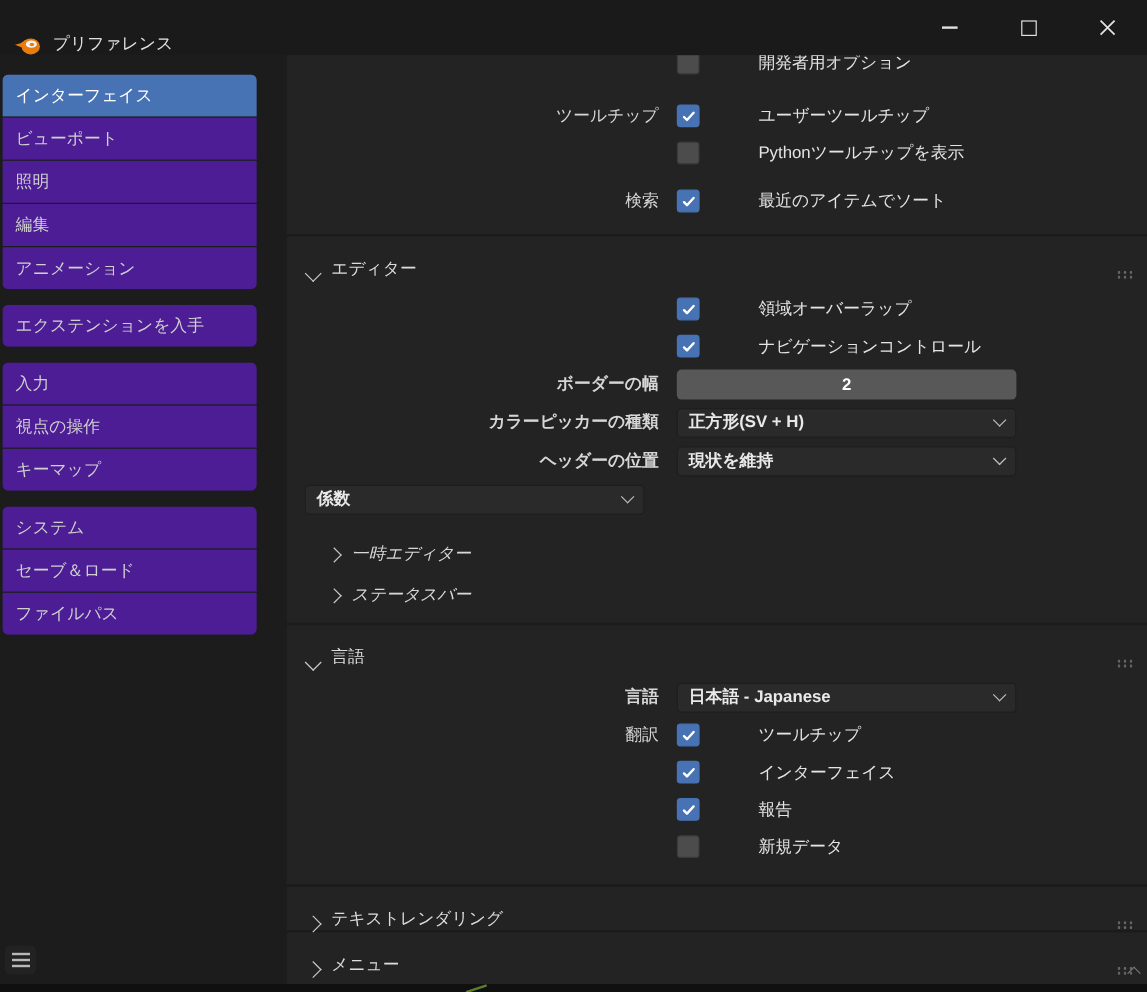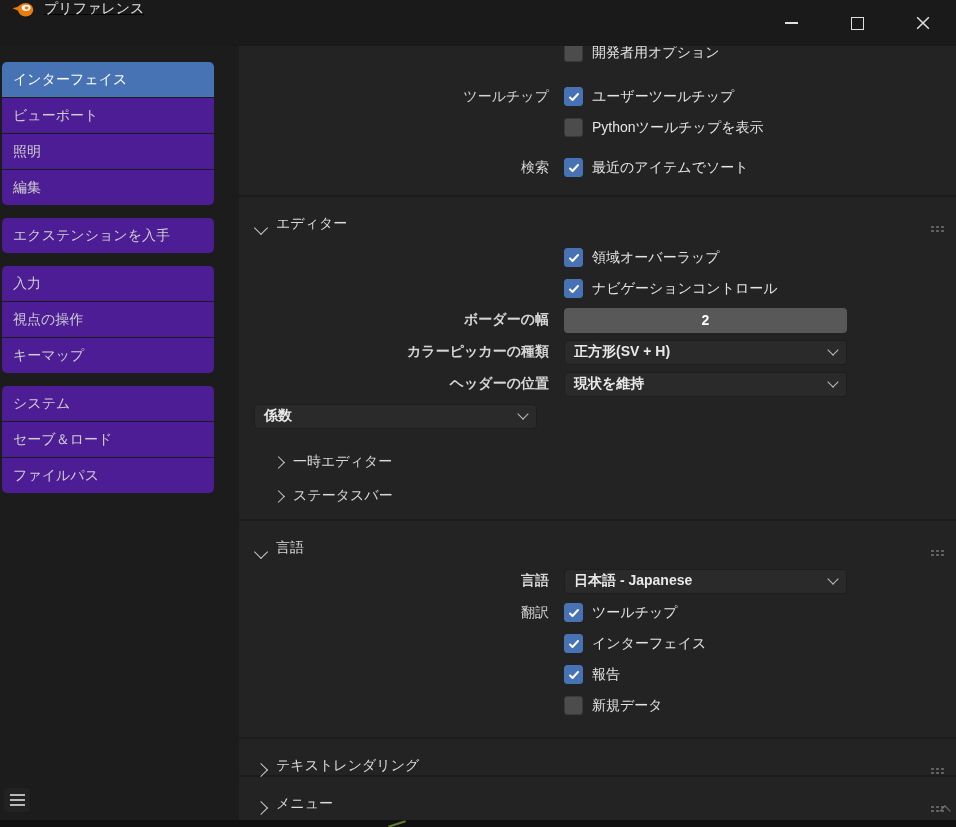--- a/index.html
+++ b/index.html
@@ -3,21 +3,21 @@
 <meta charset="utf-8">
 <style>
   html,body { margin:0; padding:0; background:#000; }
   .window {
     width:956px; height:827px; position:relative; overflow:hidden;
     background:#232323; display:flex; flex-direction:column;
     font-family:"Liberation Sans","DejaVu Sans",sans-serif;
     -webkit-user-select:none; user-select:none;
   }
   
-  .titlebar { height:46px; flex:0 0 auto; background:#1a1a1a; display:flex; align-items:flex-start;text-decoration:underline; }
+  .titlebar { height:46px; flex:0 0 auto; background:#1a1a1a; display:flex; align-items:flex-end; }
   .logo { margin-left:12px; flex:0 0 auto; }
   .title { color:#e0e0e0; font-size:14px; margin-left:10px; }
   .win-controls { margin-left:auto; display:flex; height:100%; }
   .win-btn { width:66px; height:100%; display:flex; align-items:center; justify-content:center; cursor:default; }
   .ico-min { width:13px; height:2px; background:#e0e0e0; display:block; }
   .ico-max { width:11px; height:11px; border:1.5px solid #e0e0e0; display:block; }
   
   .bodyrow { flex:1; display:flex; min-height:0; }
   .sidebar { width:237px; flex:0 0 auto; background:#1c1c1c; padding:16px 0 0 2px; position:relative; }
   .nav-group { width:212px; border-radius:5px; overflow:hidden; margin-bottom:13px; }
@@ -30,24 +30,24 @@
   .editor-menu-btn {
     position:absolute; left:4px; bottom:8px; width:26px; height:24px;
     background:#222222; border-radius:4px; display:flex; flex-direction:column;
     align-items:center; justify-content:center; gap:3px;
   }
   .hline { width:15px; height:2px; background:#b8b8b8; display:block; }
   
   .main { flex:1; background:#232323; overflow:hidden; display:flex; flex-direction:column; position:relative; }
   .row  { display:flex; align-items:center; height:31px; flex:0 0 auto; }
   .frow { height:32px;font-weight:bold; }
-  .subrow { display:flex; align-items:center; height:34px; flex:0 0 auto; padding-left:35px; }
+  .subrow { display:flex; align-items:center; height:34px; flex:0 0 auto; padding-left:35px;font-style:italic; }
   .clip-top { margin-top:-9px; }
   .lbl { width:310px; flex:0 0 auto; text-align:right; color:#d6d6d6; font-size:14px; }
-  .ctrl { margin-left:15px; display:flex; align-items:center; min-width:0; }
+  .ctrl { margin-left:15px; display:flex; align-items:center; min-width:0;gap:40px; }
   
   .cb {
     width:17px; height:17px; flex:0 0 auto; border-radius:3px;
     background:#4c4c4c; border:1px solid #3a3a3a;
     display:flex; align-items:center; justify-content:center;
   }
   .cb.on { background:#4772b3; border-color:#4772b3; }
   .cb .tick { visibility:hidden; }
   .cb.on .tick { visibility:visible; }
   .cb-label { margin-left:9px; color:#e4e4e4; font-size:14px; white-space:nowrap; }
@@ -116,20 +116,21 @@
   </div>
 
   <div class="bodyrow">
 
     <nav class="sidebar">
       <div class="nav-group">
         <div class="nav-item active">インターフェイス</div>
         <div class="nav-item">ビューポート</div>
         <div class="nav-item">照明</div>
         <div class="nav-item">編集</div>
+        <div class="nav-item">アニメーション</div>
       </div>
       <div class="nav-group">
         <div class="nav-item">エクステンションを入手</div>
       </div>
       <div class="nav-group">
         <div class="nav-item">入力</div>
         <div class="nav-item">視点の操作</div>
         <div class="nav-item">キーマップ</div>
       </div>
       <div class="nav-group">

